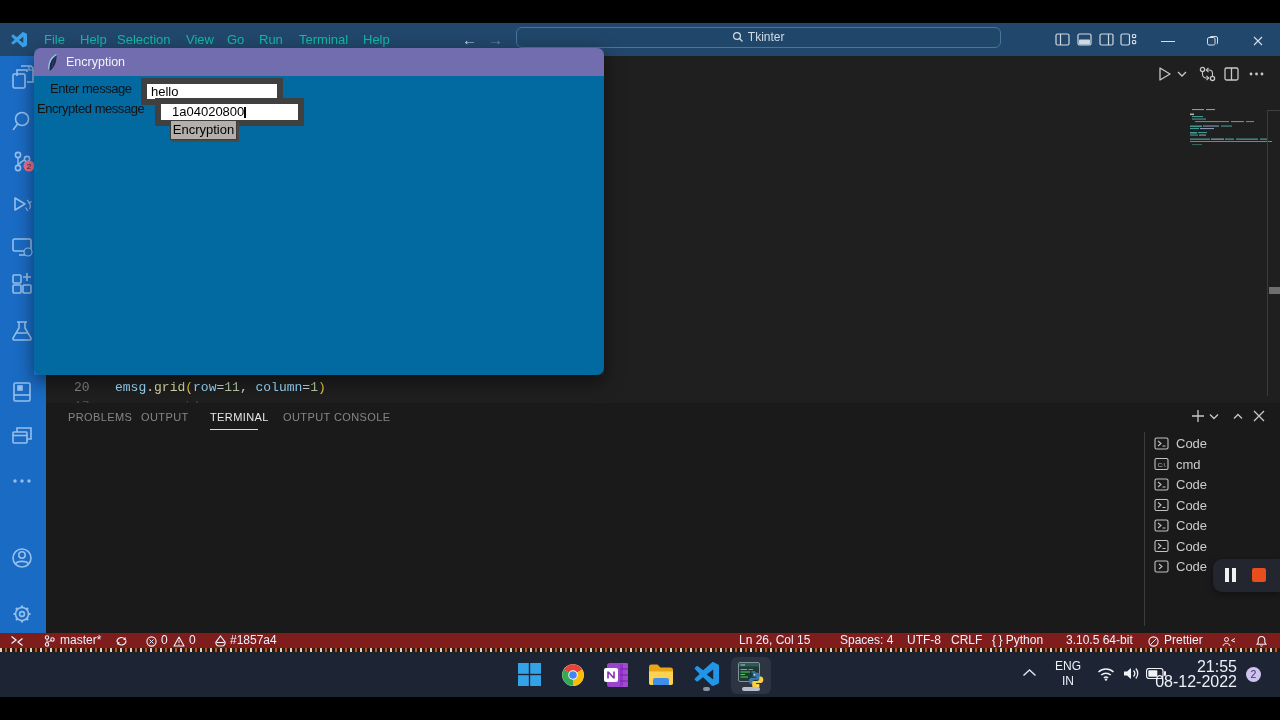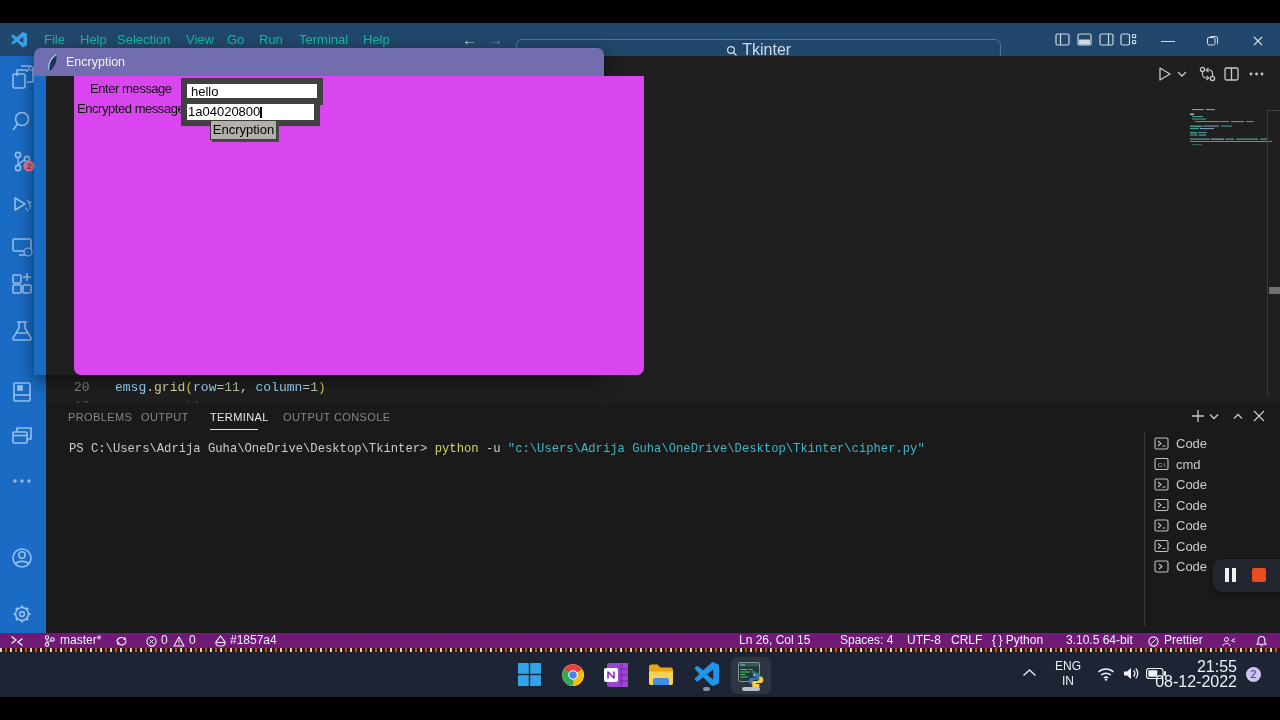--- a/index.html
+++ b/index.html
@@ -2,35 +2,35 @@
 <html><head>
 <meta charset="utf-8">
 <style>
   html,body{margin:0;padding:0;background:#000;}
   #screen{position:relative;width:1280px;height:720px;background:#000;overflow:hidden;
     font-family:"Liberation Sans",sans-serif;}
   .abs{position:absolute;}
   
   #titlebar{left:0;top:23px;width:1280px;height:34px;background:#22476c;}
   .menu{position:absolute;top:0;height:34px;line-height:34px;color:#14b8a6;font-size:13px;}
-  #searchbox{left:516px;top:16px;width:483px;height:19px;background:#204669;border:1px solid #49759f;
-    border-radius:6px;color:#cfdce8;font-size:16px;text-align:center;line-height:19px;}
+  #searchbox{left:516px;top:4px;width:483px;height:19px;background:#204669;border:1px solid #49759f;
+    border-radius:6px;color:#cfdce8;font-size:12px;text-align:center;line-height:19px;}
   #activitybar{left:0;top:56px;width:46px;height:577px;background:#1a6bc4;}
   #editorbg{left:46px;top:56px;width:1234px;height:347px;background:#1e1f1e;}
   #panelbg{left:46px;top:403px;width:1234px;height:230px;background:#191a19;text-decoration:underline;}
-  #statusbar{left:0;top:633px;width:1280px;height:15px;background:#701a75;color:#eaf2fb;font-size:12px;}
+  #statusbar{left:0;top:633px;width:1280px;height:15px;background:#7f1d1d;color:#eaf2fb;font-size:12px;}
   #dotline{left:0;top:648px;width:1280px;height:3.5px;background:#2a1208;}
   #taskbar{left:0;top:652px;width:1280px;height:45px;background:#1d2433;}
   #botblack{left:0;top:697px;width:1280px;height:23px;background:#000;}
   .sb{position:absolute;top:0;height:15px;line-height:15px;}
   
   #tkwin{left:34px;top:48px;width:570px;height:327px;border-radius:1px;
     box-shadow:0 6px 18px rgba(0,0,0,0.5);}
   #tktitle{left:0;top:0;width:570px;height:28px;background:#716dae;border-radius:7px 7px 0 0;}
-  #tkbody{left:0;top:28px;width:570px;height:299px;background:#d946ef;border-radius:0 0 7px 7px;margin-left:40px;}
+  #tkbody{left:0;top:28px;width:570px;height:299px;background:#0369a1;border-radius:0 0 7px 7px;}
   .tklabel{position:absolute;color:#131313;font-size:13px;letter-spacing:-0.45px;}
   .tkentry{position:absolute;background:#fff;border:6px solid #404040;font-size:13px;color:#000;}
   #tkbtn{position:absolute;left:136px;top:44px;width:65px;height:18px;background:#b3b0ab;
     border:1px solid #3c3c3c;box-shadow:2px 2px 0 #4a4a48;color:#000;font-size:13px;
     text-align:center;line-height:18px;}
   .mono{font-family:"Liberation Mono",monospace;}
 </style>
 </head>
 <body>
 <div id="screen">
@@ -209,21 +209,20 @@
 
     <svg class="abs" style="left:1144px;top:5px" width="80" height="16" viewBox="0 0 80 16">
       <g stroke="#c8c8c8" fill="none" stroke-width="1.3">
         <path d="M8 2 L8 14 M2 8 L14 8"></path>
         <path d="M20 6.5 L24 10.5 L28 6.5"></path>
         <path d="M44 10.5 L48 6.5 L52 10.5"></path>
         <path d="M64 3 L74 13 M74 3 L64 13"></path>
       </g>
     </svg>
 
-    <div class="abs mono" style="left:23px;top:39px;font-size:12.2px;color:#cccccc;white-space:pre"><span>PS C:\Users\Adrija Guha\OneDrive\Desktop\Tkinter&gt; </span><span style="color:#d6d662">python</span><span> -u </span><span style="color:#3cb9c9">"c:\Users\Adrija Guha\OneDrive\Desktop\Tkinter\cipher.py"</span></div>
 
     <div class="abs" style="left:1098px;top:29px;width:1px;height:194px;background:#3c3c3c"></div>
 
     <svg class="abs" style="left:1106px;top:32px" width="120" height="150" viewBox="0 0 120 150">
       <g stroke="#c2c2c2" fill="none" stroke-width="1.1">
         <g transform="translate(0,0)">
             <rect x="3" y="3" width="13" height="11" rx="1.5"></rect>
             <path d="M6 6 L9 8.5 L6 11 M10.5 11 L13.5 11"></path>
           </g>
         <g transform="translate(0,20.5)">
@@ -411,17 +410,17 @@
         <path d="M10.5 0.5 C6 3 2.5 8 2.8 15.5 L4.5 16.5 C8.5 13 11 7 10.5 0.5 Z" fill="#1e2748"></path>
         <path d="M10.5 0.5 C6 3 2.5 8 2.8 15.5" stroke="#8fd0e8" stroke-width="1.3" fill="none"></path>
         <path d="M10.2 2 C8 5.5 6.5 9 6 13.5" stroke="#3a4a78" stroke-width="0.8" fill="none"></path>
       </svg>
       <div class="abs" style="left:32px;top:7px;font-size:12.5px;color:#f2f2f4">Encryption</div>
     </div>
     <div class="abs" id="tkbody">
       <div class="tklabel" style="left:16px;top:5px">Enter message</div>
       <div class="tkentry" style="left:107px;top:2px;width:126px;height:15px;line-height:15px;padding-left:4px">hello</div>
       <div class="tklabel" style="left:3px;top:25px">Encrypted message</div>
-      <div class="tkentry" style="left:107px;top:22px;width:126px;height:16px;line-height:16px;padding-left:1px">1a04020800<span style="display:inline-block;width:2px;height:11px;background:#000;vertical-align:-2px"></span></div>
+      <div class="tkentry" style="left:121px;top:22px;width:126px;height:16px;line-height:16px;padding-left:11px">1a04020800<span style="display:inline-block;width:2px;height:11px;background:#000;vertical-align:-2px"></span></div>
       <div class="abs" id="tkbtn">Encryption</div>
     </div>
   </div>
 </div>
 
 </body></html>

